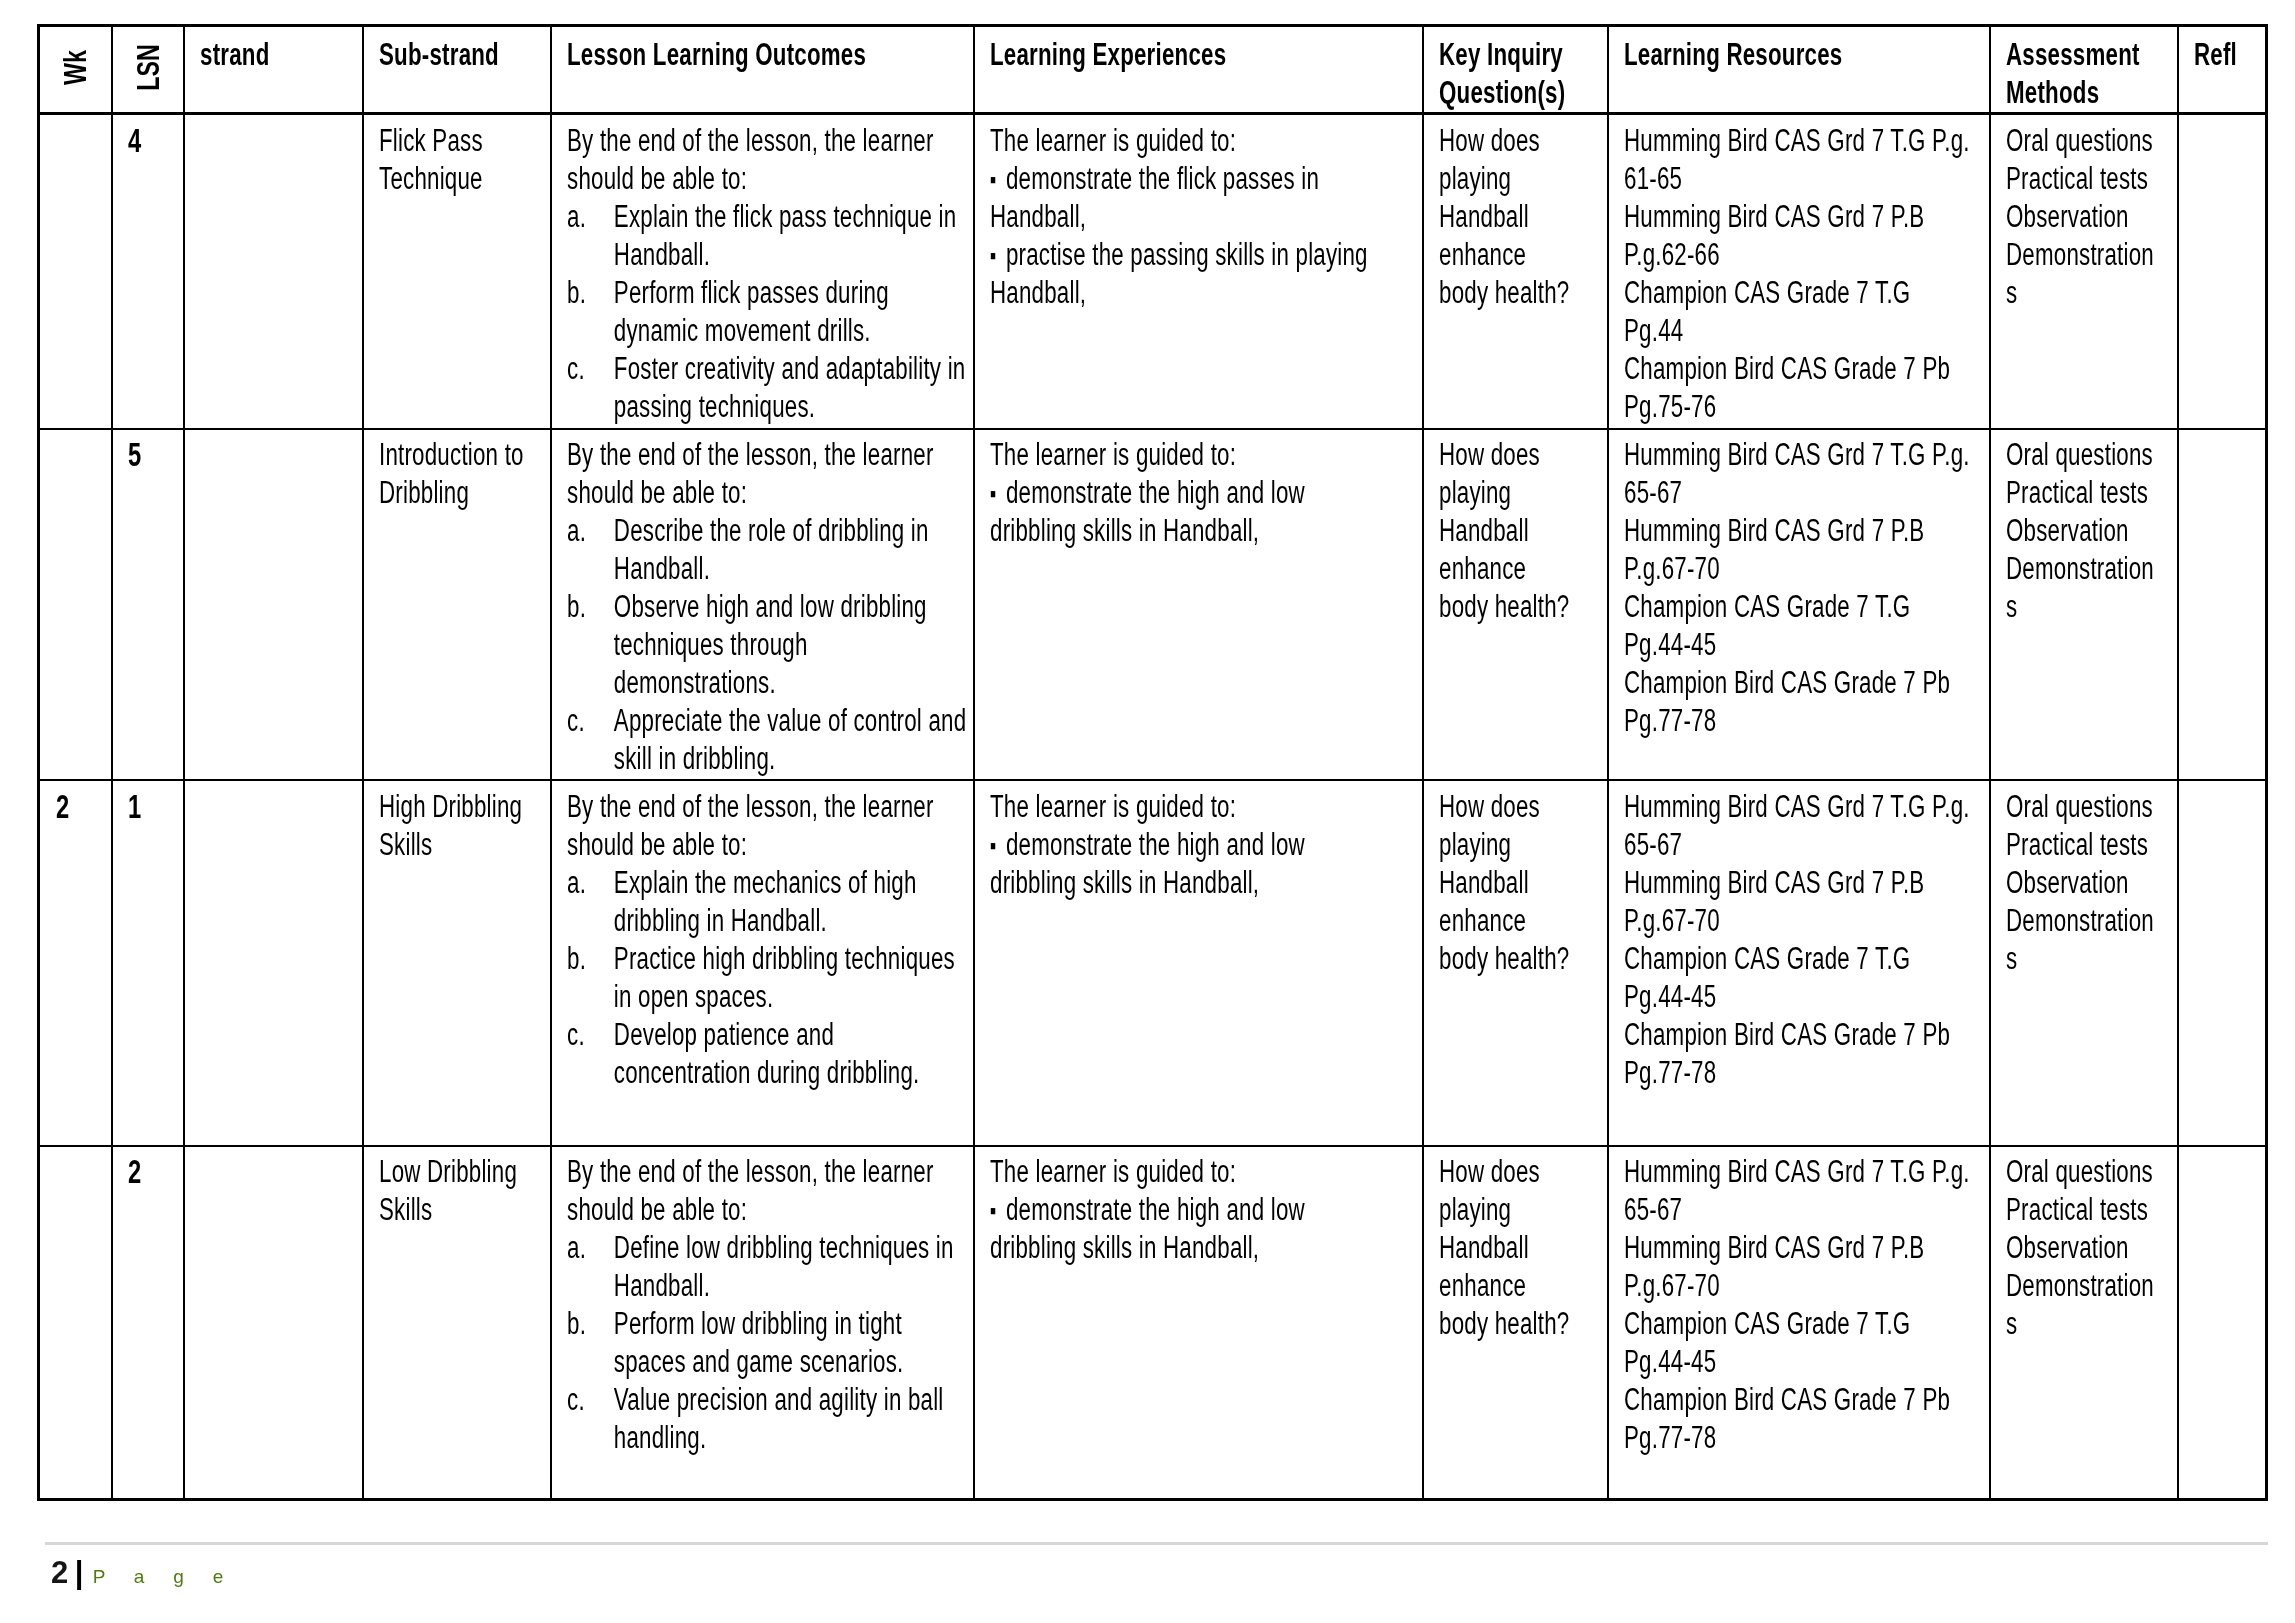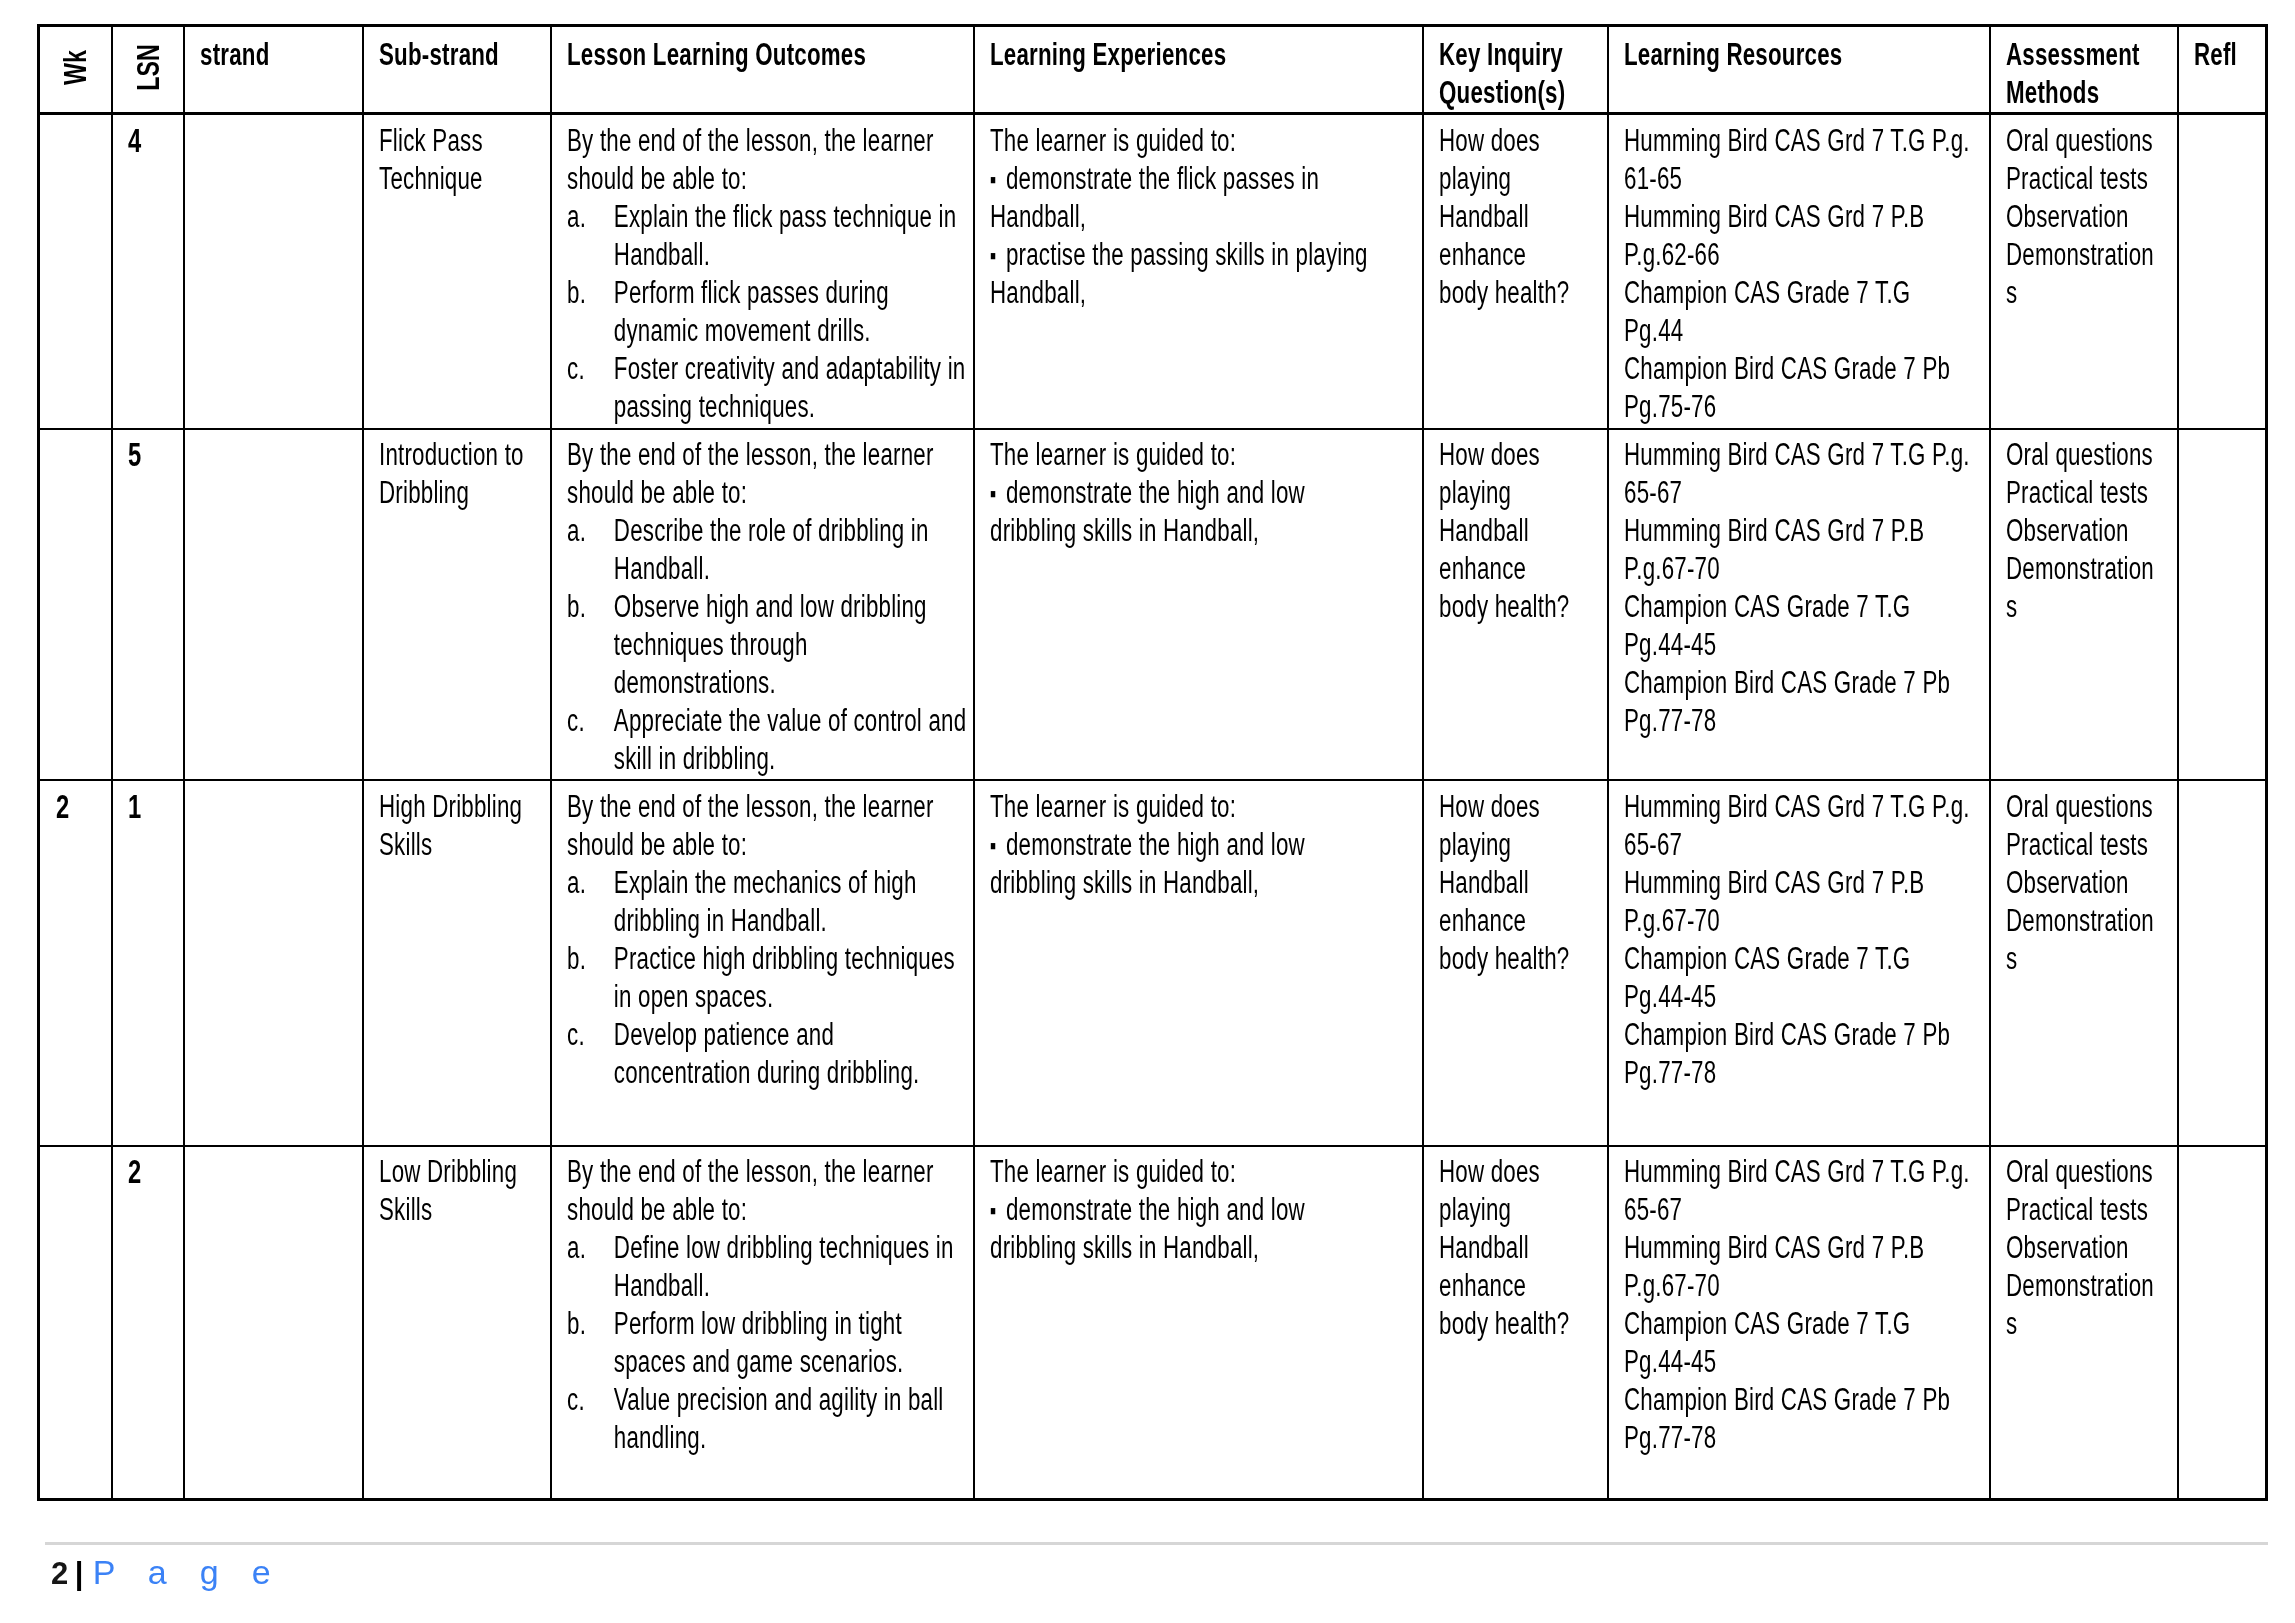--- a/index.html
+++ b/index.html
@@ -50,21 +50,21 @@
   td.cell-out  .ct{width:556px;}
   td.cell-exp  .ct{width:530px;}
   td.cell-kiq  .ct{width:222px;white-space:pre-line;}
   td.cell-res  .ct{width:484px;}
   td.cell-ass  .ct{width:216px;overflow-wrap:break-word;word-break:break-word;}
   
   .footer-rule{position:absolute;left:45px;top:1542px;width:2223px;height:2.6px;background:#d6d6d6;}
   .footer-text{position:absolute;left:51px;top:1554px;font-size:31px;line-height:37px;}
   .footer-text .pg-num{font-weight:bold;color:#161616;}
   .footer-text .pg-sep{font-weight:bold;color:#000;margin:0 9.2px 0 6.5px;}
-  .footer-text .pg-label{color:#3b82f6;letter-spacing:11.8px;font-size:34px;}
+  .footer-text .pg-label{color:#4d7c0f;letter-spacing:11.8px;font-size:19px;}
 </style>
 </head>
 <body>
 
 <table class="sow">
   <colgroup>
     <col class="c-wk">
       <col class="c-lsn">
       <col class="c-strand">
       <col class="c-sub">

